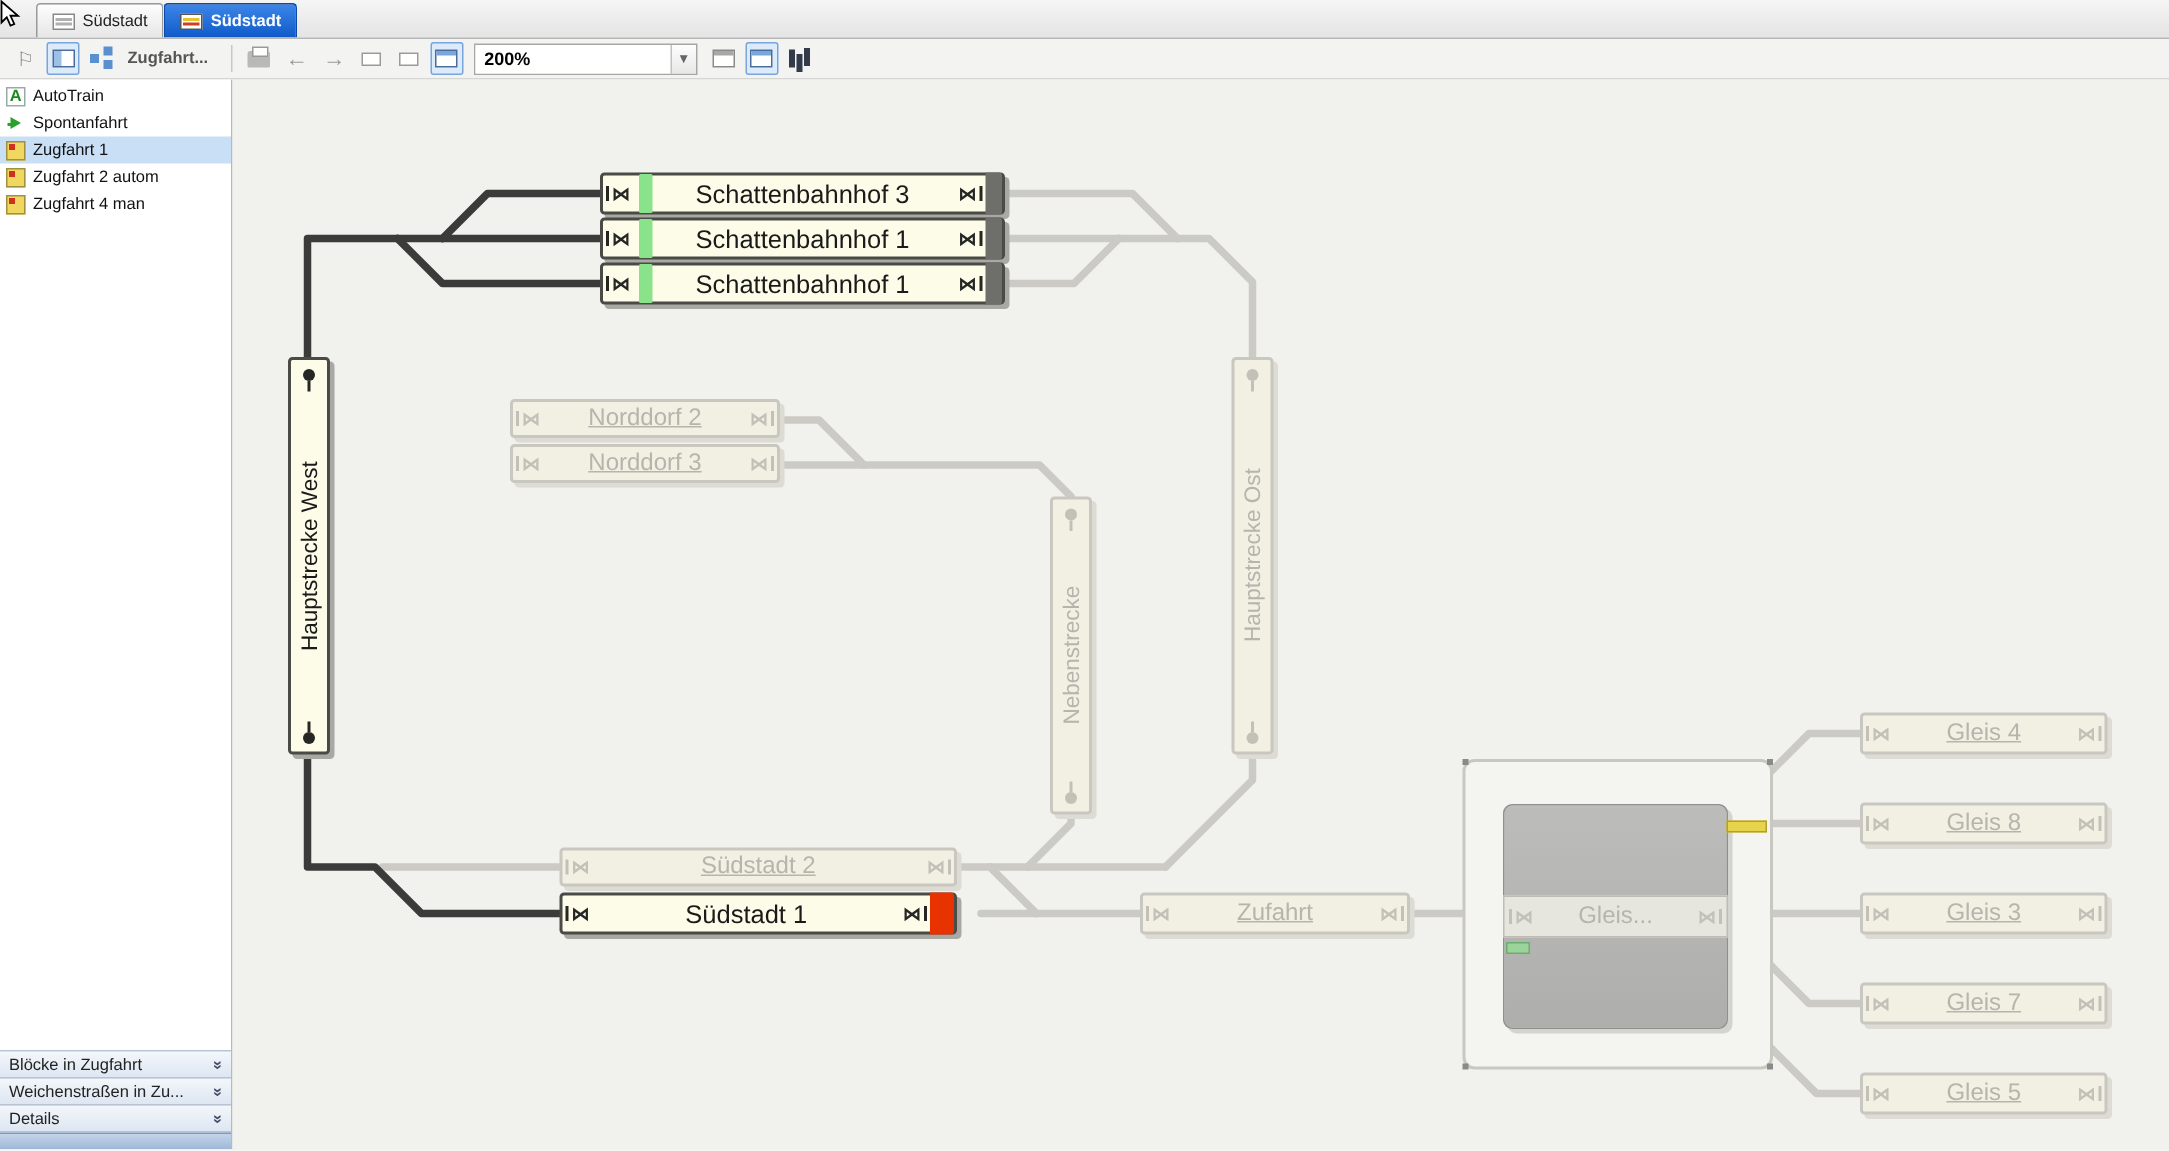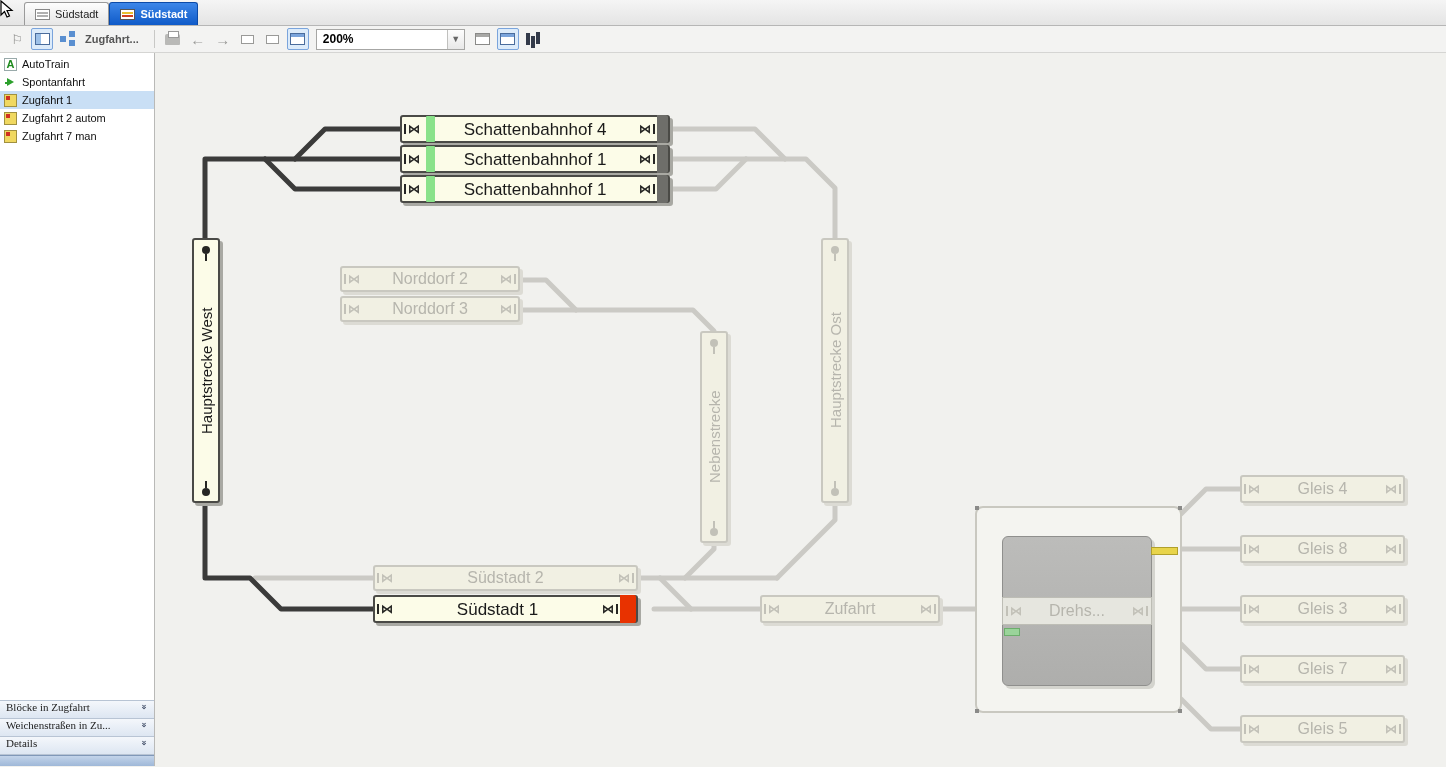--- a/index.html
+++ b/index.html
@@ -47,32 +47,32 @@
   .route-row { display:flex; align-items:center; gap:5px; height:18px; padding-left:4px; font-size:11px; color:#111; cursor:default; }
   .route-row.selected { background:#c9dff5; }
   .ri { width:13px; height:13px; flex:0 0 13px; display:flex; align-items:center; justify-content:center; }
   .ri-a { border:1px solid #9aa; background:#fff; color:#1d8a1d; font-size:11px; font-weight:bold; line-height:1; }
   .ri-spont { position:relative; }
   .ri-spont::before { content:""; width:0; height:0; border-top:4px solid transparent; border-bottom:4px solid transparent; border-left:7px solid #2ca02c; }
   .ri-spont::after { content:""; position:absolute; left:1px; top:6px; width:5px; height:2px; background:#2ca02c; }
   .ri-zug { background:#f0d860; border:1px solid #a09040; position:relative; }
   .ri-zug::before { content:""; position:absolute; left:1px; top:1px; width:4px; height:4px; background:#d03020; }
   .side-panels { }
-  .panel-hdr { height:19px; background:linear-gradient(#f4f7fb,#dde6f2); border:1px solid #b8c4d4; border-left:none; border-right:none; margin-top:-1px; display:flex; align-items:flex-start; justify-content:space-between; padding:0 6px; font-size:11px; color:#222; cursor:default;font-family:Liberation Serif, serif; }
+  .panel-hdr { height:19px; background:linear-gradient(#f4f7fb,#dde6f2); border:1px solid #b8c4d4; border-left:none; border-right:none; margin-top:-1px; display:flex; align-items:center; justify-content:space-between; padding:0 6px; font-size:11px; color:#222; cursor:default; }
   .chev { display:inline-block; transform:rotate(90deg); font-weight:bold; color:#44506a; font-size:11px; }
   .side-footer { height:11px; background:linear-gradient(#c3d4ea,#9fb8d8); border-top:1px solid #8098b8; }
 
   
   .canvas { position:relative; width:1290px; height:713px; background:#f1f1ee; overflow:hidden; }
   .tracks { position:absolute; left:0; top:0; }
 
   .block-h { position:absolute; display:flex; align-items:center; gap:2px; padding:0 2px; background:#fcfce8; border:2px solid #4a4a46; border-radius:3px; box-shadow:3px 3px 0 0 #a9a9a3; color:#1a1a1a; cursor:default; }
   .block-h .blabel { flex:1; text-align:center; font-size:17px; line-height:1; white-space:nowrap; overflow:hidden; }
   .block-h.faded, .block-v.faded { background:#f1f0e3; border-color:#c9c8c0; color:#b6b5ad; box-shadow:3px 3px 0 0 #dcdbd4; }
-  .faded .blabel { font-size:16px; }
+  .faded .blabel { font-size:16px;text-decoration:underline; }
 
   .conn { position:relative; width:20px; height:14px; display:flex; align-items:center; justify-content:center; font-size:12px; font-weight:bold; line-height:1; color:#262624; }
   .faded .conn, .conn.gray { color:#c2c1b8; }
   .conn.l::before { content:""; position:absolute; left:0; top:2px; width:2px; height:10px; background:currentColor; }
   .conn.r::after { content:""; position:absolute; right:0; top:2px; width:2px; height:10px; background:currentColor; }
 
   .strip-green { align-self:stretch; width:9px; background:#8ae28a; border-radius:1px; margin:-1px 0; }
   .cap { align-self:stretch; width:11px; margin:-2px -2px -2px 0; border-radius:0 2px 2px 0; }
   .cap.dark { background:#6e6e6a; }
   .cap.red { background:#e83200; width:16px; }
@@ -173,21 +173,21 @@
         <div class="route-row selected">
           <span class="ri ri-zug"></span>
           <span>Zugfahrt 1</span>
         </div>
         <div class="route-row">
           <span class="ri ri-zug"></span>
           <span>Zugfahrt 2 autom</span>
         </div>
         <div class="route-row">
           <span class="ri ri-zug"></span>
-          <span>Zugfahrt 7 man</span>
+          <span>Zugfahrt 4 man</span>
         </div>
       </div>
       <div class="side-panels">
         <div class="panel-hdr">
           <span>Blöcke in Zugfahrt</span>
           <span class="chev">»</span>
         </div>
         <div class="panel-hdr">
           <span>Weichenstraßen in Zu...</span>
           <span class="chev">»</span>
@@ -228,21 +228,21 @@
           <path d="M245 76 L170 76 L140 106"></path>
           <path d="M245 106 L50 106 L50 185"></path>
           <path d="M245 136 L140 136 L110 106"></path>
           <path d="M50 450 L50 525 L95 525 L126 556 L218 556"></path>
         </g>
       </svg>
 
       <div class="block-h" style="left:245px;top:62px;width:270px;height:28px;">
         <span class="conn l">⋈</span>
         <span class="strip-green"></span>
-        <span class="blabel">Schattenbahnhof 4</span>
+        <span class="blabel">Schattenbahnhof 3</span>
         <span class="conn r">⋈</span>
         <span class="cap dark"></span>
       </div>
       <div class="block-h" style="left:245px;top:92px;width:270px;height:28px;">
         <span class="conn l">⋈</span>
         <span class="strip-green"></span>
         <span class="blabel">Schattenbahnhof 1</span>
         <span class="conn r">⋈</span>
         <span class="cap dark"></span>
       </div>
@@ -302,21 +302,21 @@
       </div>
 
       <div class="tt-outer">
         <i class="handle tl"></i>
         <i class="handle tr"></i>
         <i class="handle bl"></i>
         <i class="handle br"></i>
         <div class="tt-inner"></div>
         <div class="tt-strip">
           <span class="conn l gray">⋈</span>
-          <span class="tt-label">Drehs...</span>
+          <span class="tt-label">Gleis...</span>
           <span class="conn r gray">⋈</span>
         </div>
         <i class="tt-yellow"></i>
         <i class="tt-green"></i>
       </div>
 
       <div class="block-h faded" style="left:1085px;top:422px;width:165px;height:28px;">
         <span class="conn l">⋈</span>
         <span class="blabel">Gleis 4</span>
         <span class="conn r">⋈</span>

